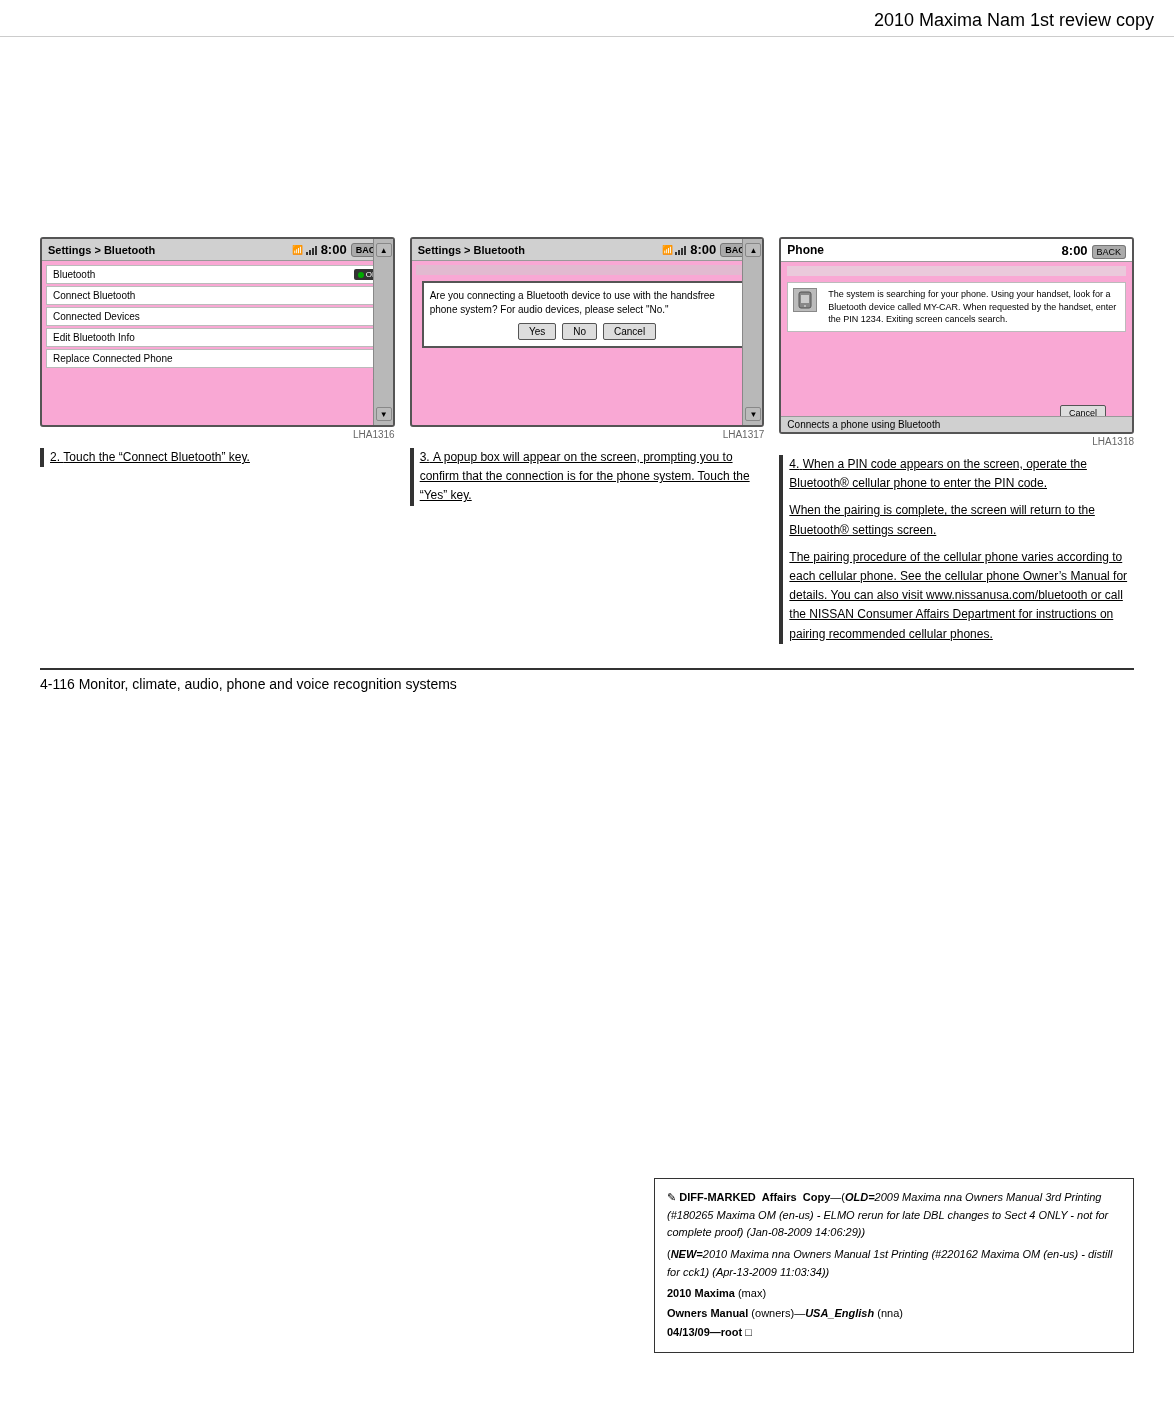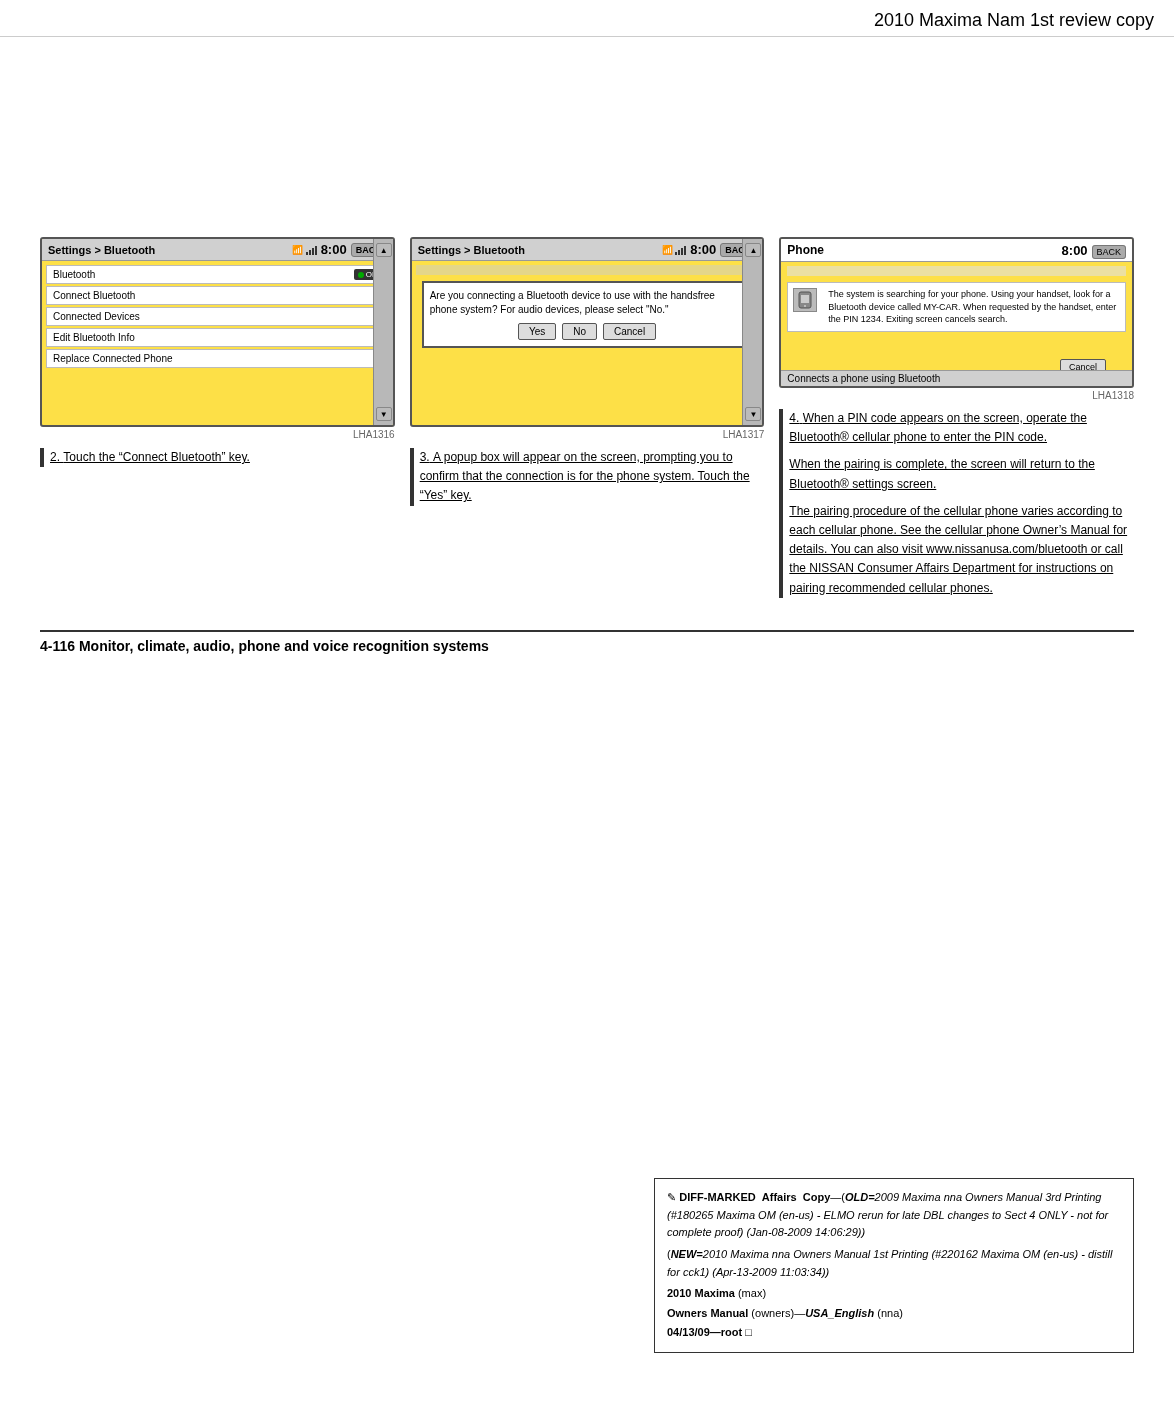--- a/index.html
+++ b/index.html
@@ -207,23 +207,23 @@
     .cancel-btn {
       border: 1px solid #555;
       background: #ddd;
       padding: 2px 8px;
       font-size: 9px;
       border-radius: 2px;
     }
 
     
     .bottom-label {
-      margin-top: 32px;
+      margin-top: 24px;
       font-size: 14px;
-      font-weight: bold;
+      font-weight: normal;
       border-top: 2px solid #333;
       padding-top: 6px;
     }
 
     .diff-marked-box {
       position: absolute;
       right: 40px;
       bottom: 60px;
       width: 480px;
       border: 1px solid #333;
@@ -249,21 +249,21 @@
     }
 
     .bar-icon span {
       background: #333;
       width: 2px;
       display: inline-block;
     }
 
     .screen-outer {
       border: 2px solid #555;
-      background: #fde047;
+      background: #f9a8d4;
       border-radius: 3px;
       position: relative;
       overflow: hidden;
     }
 
     .nav-right {
       position: absolute;
       right: 0;
       top: 0;
       bottom: 0;
@@ -396,21 +396,21 @@
         <div class="step-text">
           <p>
             <span>3.</span>&nbsp;<span>A popup box will appear on the screen, prompting you to confirm that the connection is for the phone system. Touch the “Yes” key.</span>
           </p>
         </div>
       </div>
     </div>
 
     <div class="diagram-col">
 
-      <div class="screen-outer" style="height:151px; position:relative;">
+      <div class="screen-outer" style="height:197px; position:relative;">
 
         <div style="display:flex; align-items:center; justify-content:space-between; background:#fff; padding:3px 6px; border-bottom:1px solid #999;">
           <span style="font-size:12px; font-weight:bold;">Phone</span>
           <div class="time-area">
             <span class="time" style="font-size:13px; font-weight:bold;">8:00</span>
             <span class="back-btn">BACK</span>
           </div>
         </div>
 
         <div style="display:flex; height: calc(100% - 52px); padding: 4px 0;">

